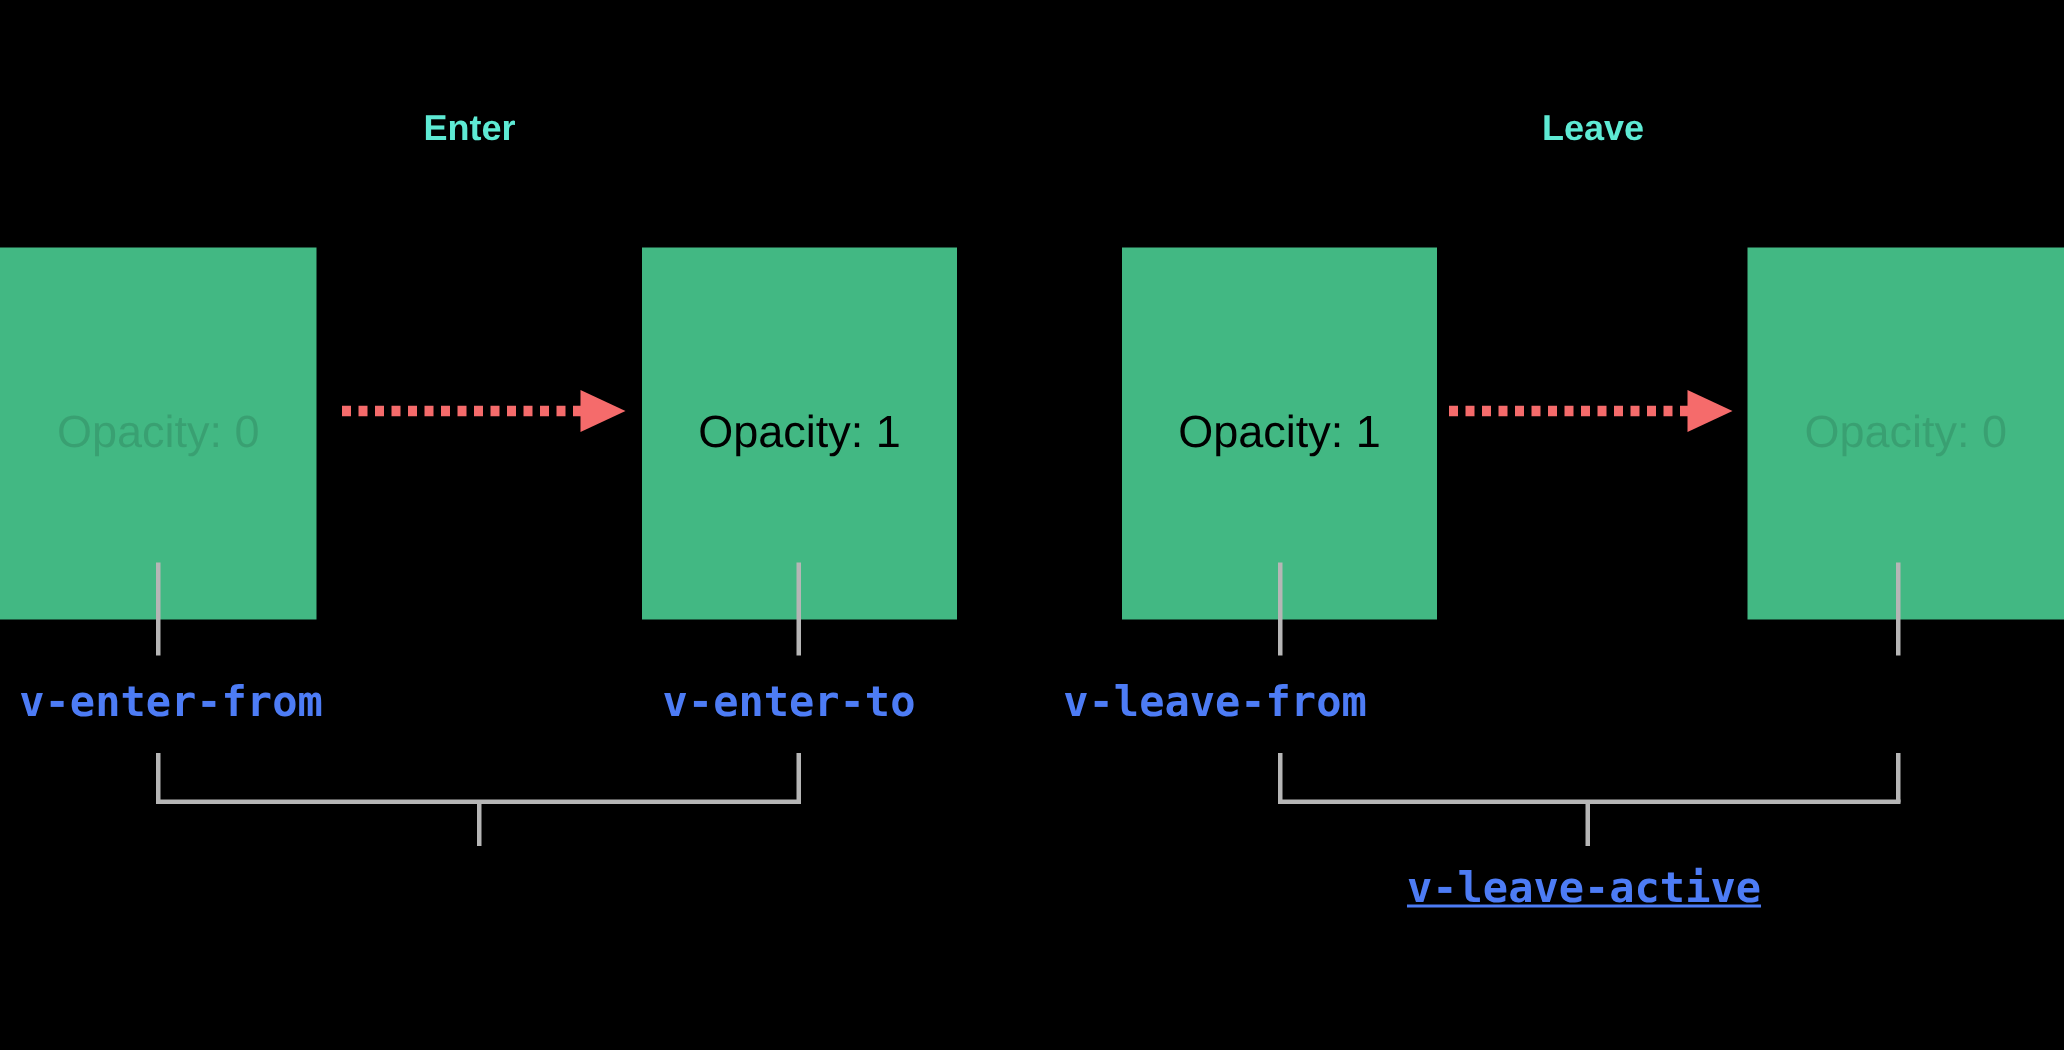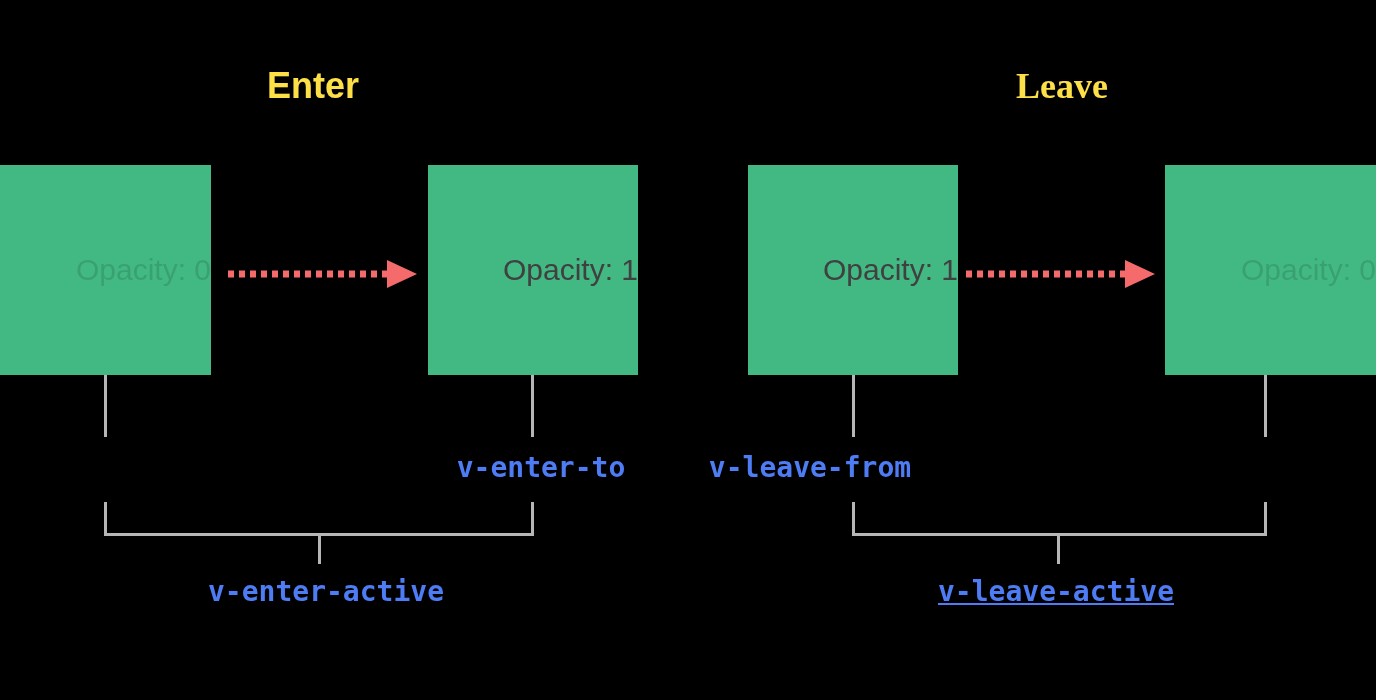--- a/index.html
+++ b/index.html
@@ -3,29 +3,29 @@
 <meta charset="utf-8">
 <style>
   html,body { margin:0; padding:0; background:#000; }
   .canvas {
     position:relative; width:1376px; height:700px;
     background:#000000; overflow:hidden;
     font-family:"Liberation Sans", sans-serif;
   }
   .phase-title {
     position:absolute; top:68px; transform:translateX(-50%);
-    font-size:36px; font-weight:700; color:#fde047;
+    font-size:24px; font-weight:700; color:#5eead4;
     white-space:nowrap; line-height:36px;
   }
   .state-box {
-    position:absolute; top:165px; width:210px; height:210px;
-    background:#42b883; display:flex; align-items:center; justify-content:flex-end;
+    position:absolute; top:165px; width:210px; height:248px;
+    background:#42b883; display:flex; align-items:center; justify-content:center;
   }
   .state-text { font-size:30px; line-height:34px; white-space:nowrap; }
-  .state-box.solid .state-text { color:#404040; }
+  .state-box.solid .state-text { color:#000000; }
   .state-box.faint .state-text { color:rgba(0,0,0,0.13); }
   .arrow-svg { position:absolute; top:258px; width:192px; height:32px; }
   .vline {
     position:absolute; width:3px; background:#b6b6b6;
   }
   .hbar {
     position:absolute; height:3px; background:#b6b6b6; top:533px;
   }
   .class-label {
     position:absolute; top:453px; transform:translateX(-50%);
@@ -54,30 +54,30 @@
     <polygon points="161,2 191,16 161,30" fill="#f56b6b"></polygon>
   </svg>
 
   <div class="state-box solid" style="left:428px;">
     <span class="state-text">Opacity: 1</span>
   </div>
 
   <div class="vline" style="left:104px; top:375px; height:62px;"></div>
   <div class="vline" style="left:531px; top:375px; height:62px;"></div>
 
-  <div class="class-label" style="left:541px;">v-enter-to</div>
+  <div class="class-label" style="left:114px;">v-enter-from</div>
+  <div class="class-label" style="left:526px;">v-enter-to</div>
 
   <div class="vline" style="left:104px; top:502px; height:33px;"></div>
   <div class="vline" style="left:531px; top:502px; height:33px;"></div>
   <div class="hbar" style="left:104px; width:430px;"></div>
   <div class="vline" style="left:318px; top:536px; height:28px;"></div>
 
-  <div class="active-label" style="left:326px;">v-enter-active</div>
 
-  <div class="phase-title" style="left:1062px;font-family:Liberation Serif, serif;">Leave</div>
+  <div class="phase-title" style="left:1062px;">Leave</div>
 
   <div class="state-box solid" style="left:748px;">
     <span class="state-text">Opacity: 1</span>
   </div>
 
   <svg class="arrow-svg" style="left:964px;" viewBox="0 0 192 32">
     <line x1="2" y1="16" x2="162" y2="16" stroke="#f56b6b" stroke-width="7" stroke-dasharray="6 5"></line>
     <polygon points="161,2 191,16 161,30" fill="#f56b6b"></polygon>
   </svg>
 

